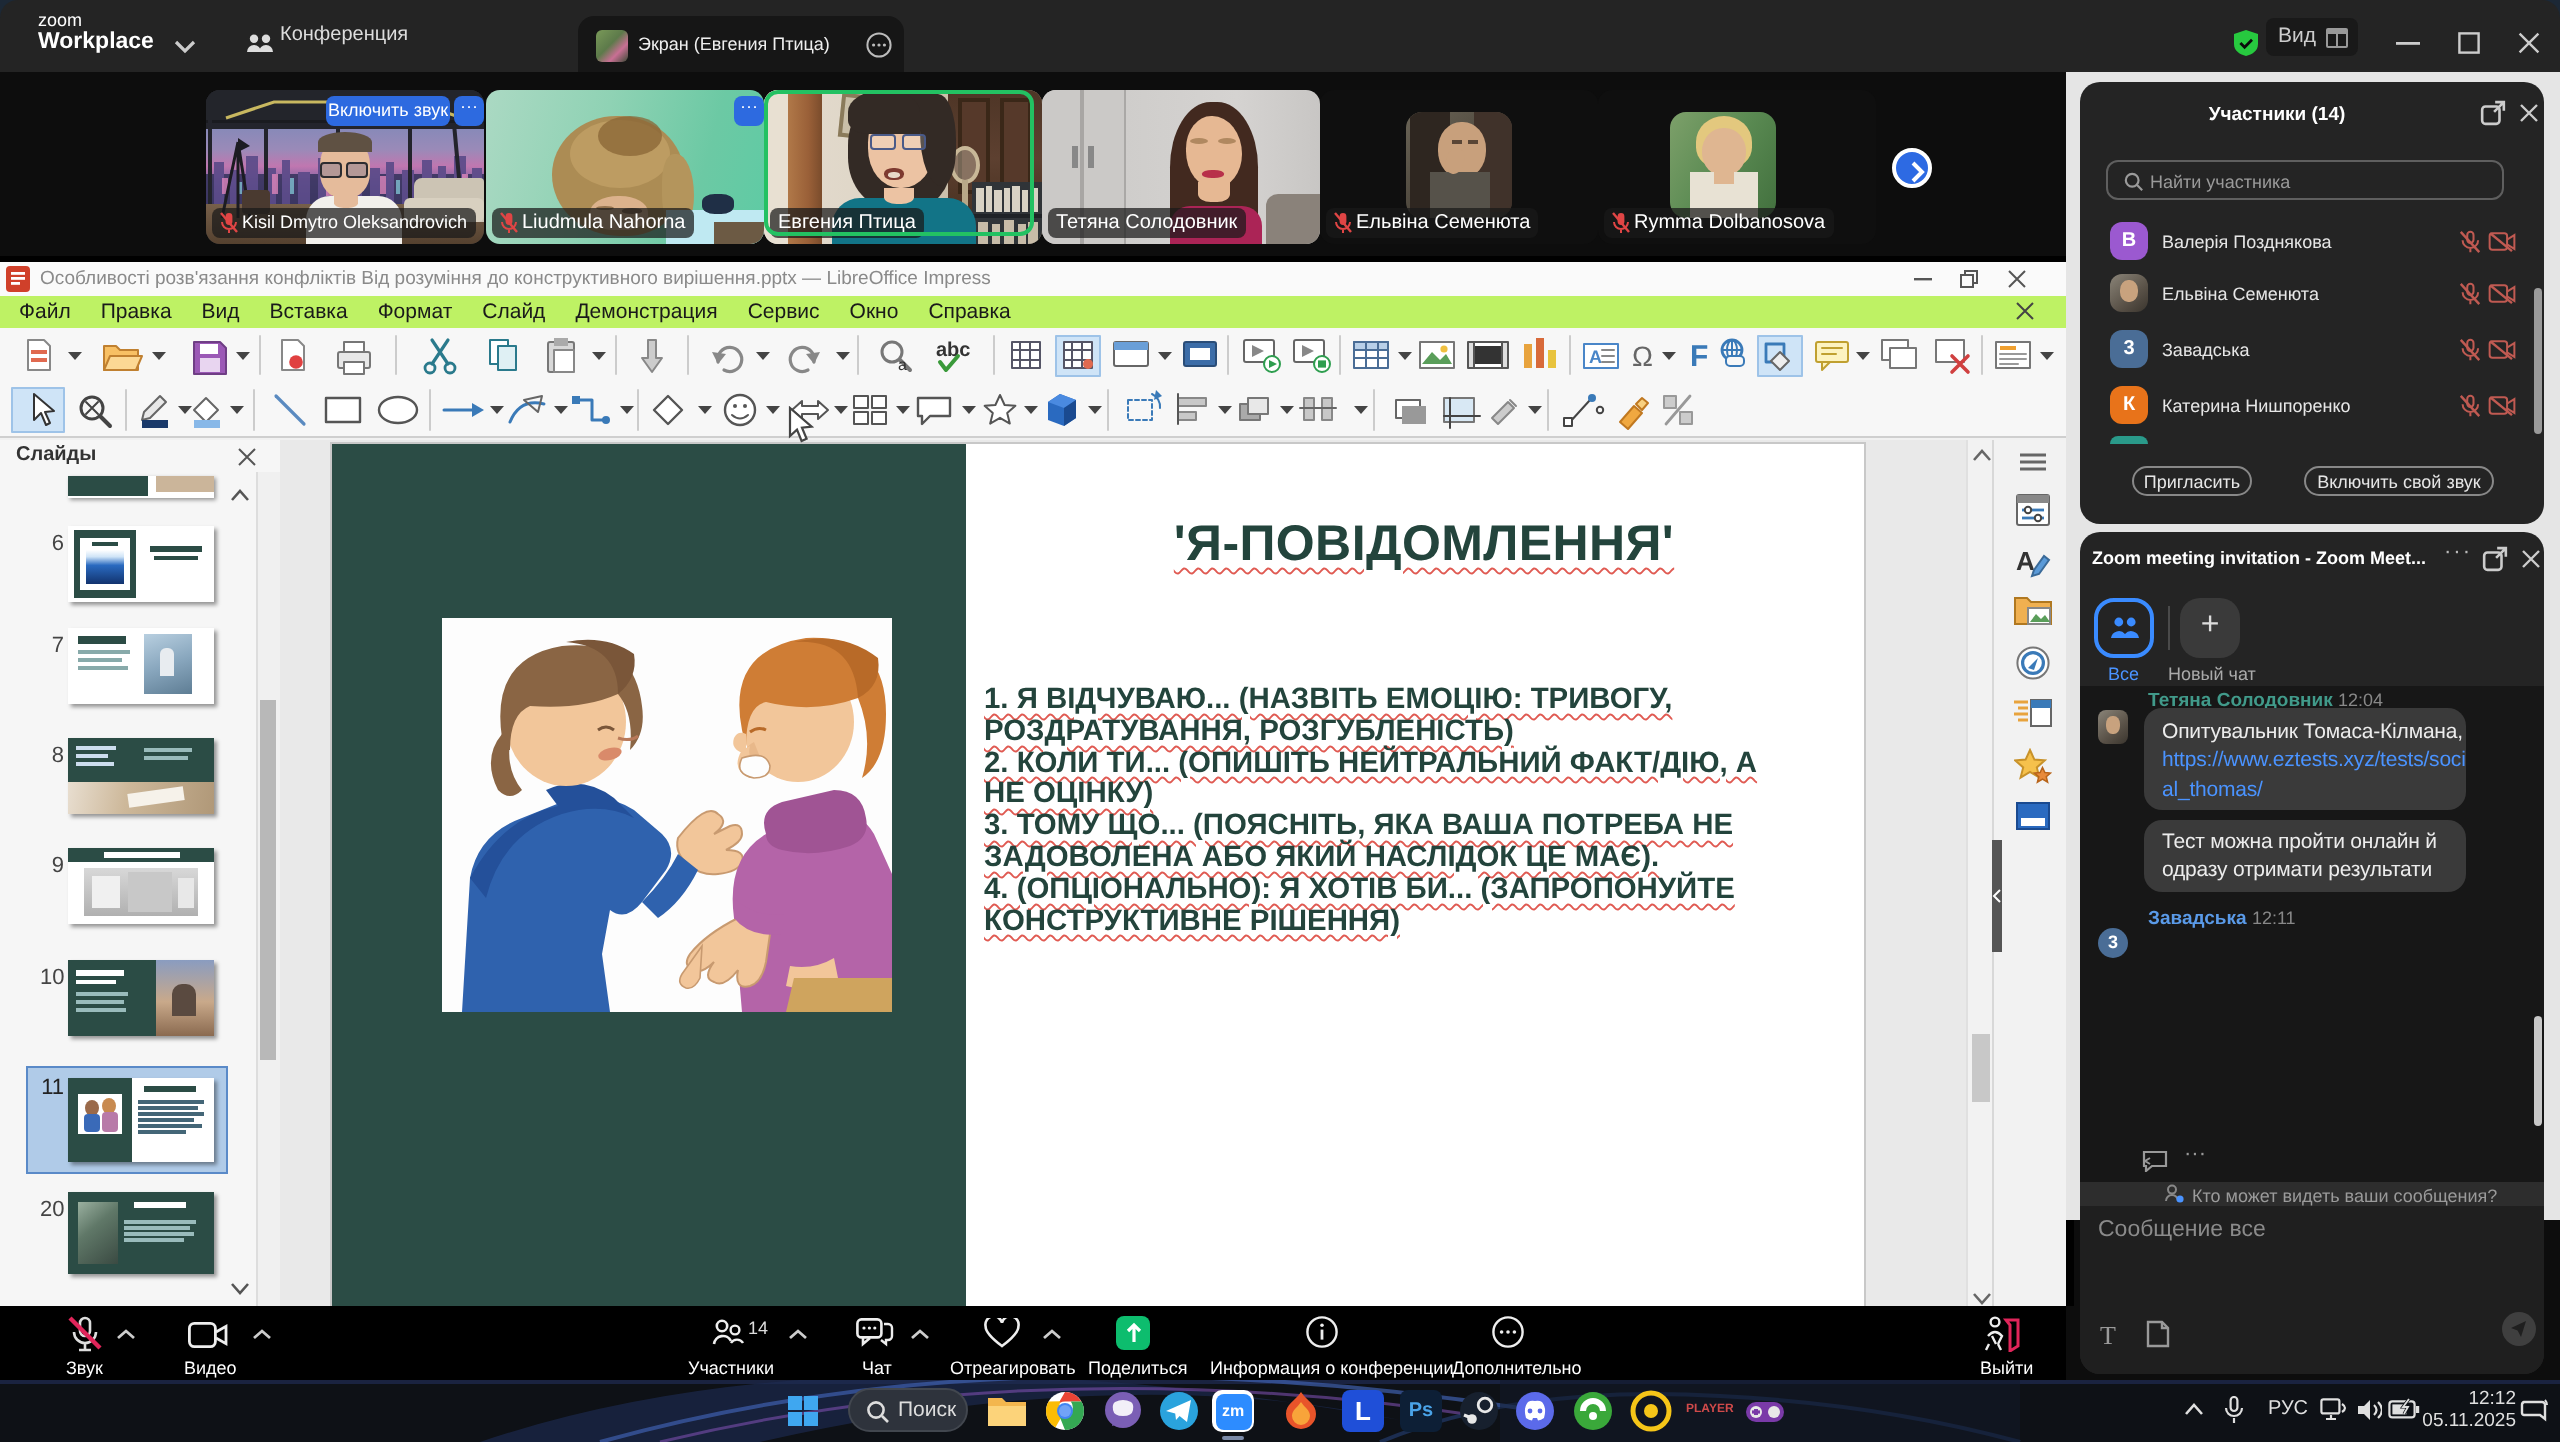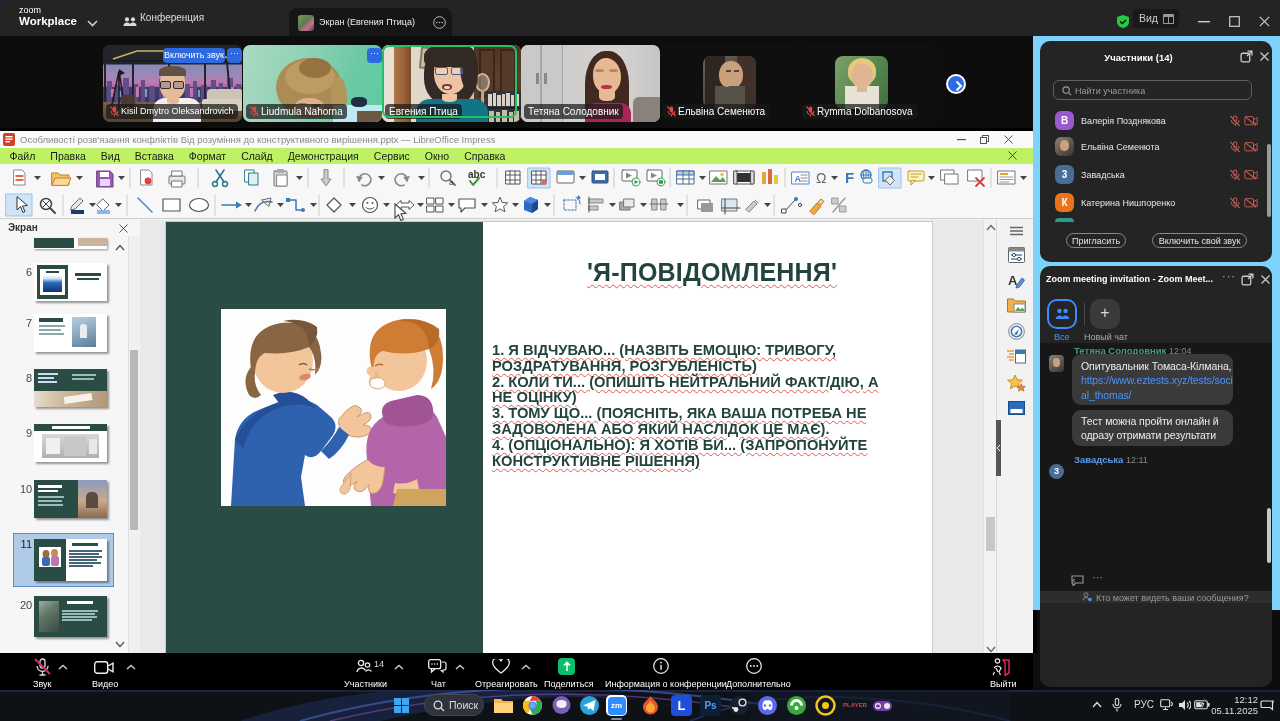--- a/index.html
+++ b/index.html
@@ -41,21 +41,21 @@
   #slide-body { position:absolute; left:326px; top:121px; width:440px; color:#23443c; font-size:14.7px; font-weight:bold; line-height:15.82px;
                 text-decoration:underline wavy #e05a52 0.8px; text-underline-offset:2px;}
   #lo-scroll { position:absolute; left:983px; top:0; width:13px; height:436px; background:#f2f2f2; border-left:1px solid #e0e0e0;}
   #lo-side { position:absolute; left:996px; top:0; width:37px; height:436px; background:#f2f2f2; border-left:1px solid #d8d8d8;}
 
   
   #zbar { position:absolute; left:0; top:653px; width:1033px; height:37px; background:#000; color:#fff; }
   .zlabel { position:absolute; font-size:9px; color:#fff; white-space:nowrap; }
 
   
-  #rcol { position:absolute; left:1033px; top:36px; width:247px; height:574px; background:#7dd3fc; }
+  #rcol { position:absolute; left:1033px; top:36px; width:247px; height:574px; background:#e5e5e5; }
   #ppanel { position:absolute; left:7px; top:5px; width:232px; height:221px; background:#242424; border-radius:10px; }
   #cpanel { position:absolute; left:7px; top:230px; width:232px; height:421px; background:#242424; border-radius:10px; overflow:hidden; }
 
   
   #taskbar { position:absolute; left:0; top:690px; width:1280px; height:31px; background:#101217; overflow:hidden; }
   .tbicon { position:absolute; top:5px; width:21px; height:21px; border-radius:4px; }
 </style>
 </head>
 <body>
 <div id="root">
@@ -631,21 +631,21 @@
         <g fill="#ccc" stroke="#999">
               <rect x="832" y="7" width="6" height="6"></rect>
               <rect x="840" y="15" width="6" height="6"></rect>
             </g>
             <line x1="833" y1="21" x2="845" y2="7" stroke="#999" stroke-width="1.4"></line>
         </g>
       </svg>
     </div>
     <div id="lo-body">
       <div id="panel">
-        <div id="panel-head">Экран</div>
+        <div id="panel-head">Слайды</div>
         <svg class="abs" style="left:119px; top:4px;" width="9" height="9">
             <path d="M0.5 0.5 L8.5 8.5 M8.5 0.5 L0.5 8.5" stroke="#555"></path>
           </svg>
 
         <div class="thumbwrap" style="top:18px; height:11px; box-shadow:1px 1px 2px rgba(0,0,0,.4);">
           <div class="abs" style="left:0; top:-14px; width:40px; height:24px; background:#2b4c45;"></div>
           <div class="abs" style="left:44px; top:-18px; width:29px; height:26px; background:#cbb59a;"></div>
         </div>
         <svg class="abs" style="left:115px; top:24px;" width="10" height="7">
             <path d="M1 6 L5 1.5 L9 6" stroke="#555" stroke-width="1.3" fill="none"></path>
@@ -1040,20 +1040,33 @@
 
       <div class="abs" style="left:0; top:325px; width:232px; height:12px; background:#2d2d2d;">
         <svg class="abs" style="left:42px; top:1px;" width="10" height="10" viewBox="0 0 10 10">
             <circle cx="4" cy="2.8" r="2" fill="none" stroke="#888" stroke-width="1"></circle>
             <path d="M1 8.5 a3 3 0 0 1 6 0" fill="none" stroke="#888" stroke-width="1"></path>
             <circle cx="8" cy="7.5" r="1.8" fill="#4a93ff"></circle>
           </svg>
         <div class="abs" style="left:56px; top:1.5px; color:#9a9a9a; font-size:9px;">Кто может видеть ваши сообщения?</div>
       </div>
 
+      <div class="abs" style="left:0; top:337px; width:232px; height:84px; background:#1f1f1f;">
+        <div class="abs" style="left:9px; top:6px; color:#8a8a8a; font-size:11.5px;">Сообщение все</div>
+        <div class="abs" style="left:10px; top:57px; color:#9a9a9a; font-size:13px; font-family:'Liberation Serif',serif;">T</div>
+        <svg class="abs" style="left:33px; top:57px;" width="12" height="14" viewBox="0 0 12 14">
+            <path d="M1 1 h7 l3 3 v9 h-10 z" fill="none" stroke="#9a9a9a" stroke-width="1.2"></path>
+            <path d="M8 1 v3 h3" fill="none" stroke="#9a9a9a" stroke-width="1.2"></path>
+          </svg>
+        <div class="abs" style="left:211px; top:53px; width:17px; height:17px; border-radius:50%; background:#3f3f3f;">
+            <svg class="abs" style="left:4px; top:4px;" width="9" height="9" viewBox="0 0 9 9">
+              <path d="M0.5 4 L8 0.5 L5.5 8.5 L3.8 5.2 Z" fill="#1f1f1f"></path>
+            </svg>
+          </div>
+      </div>
     </div>
   </div>
 
   <div id="taskbar">
     <svg class="abs" style="left:0; top:0;" width="1280" height="31" viewBox="0 0 1280 31">
       <rect width="1280" height="31" fill="#0e1116"></rect>
       <rect y="0" width="1280" height="2" fill="#1a2340"></rect>
       <path d="M240 31 Q420 -30 700 20 Q560 -10 380 31 Z" fill="#1d2b52" opacity="0.65"></path>
       <path d="M300 31 Q500 -25 760 14" stroke="#3f5fae" stroke-width="2" fill="none" opacity="0.7"></path>
       <path d="M330 31 Q520 -15 740 18" stroke="#7b4fae" stroke-width="1.5" fill="none" opacity="0.6"></path>

